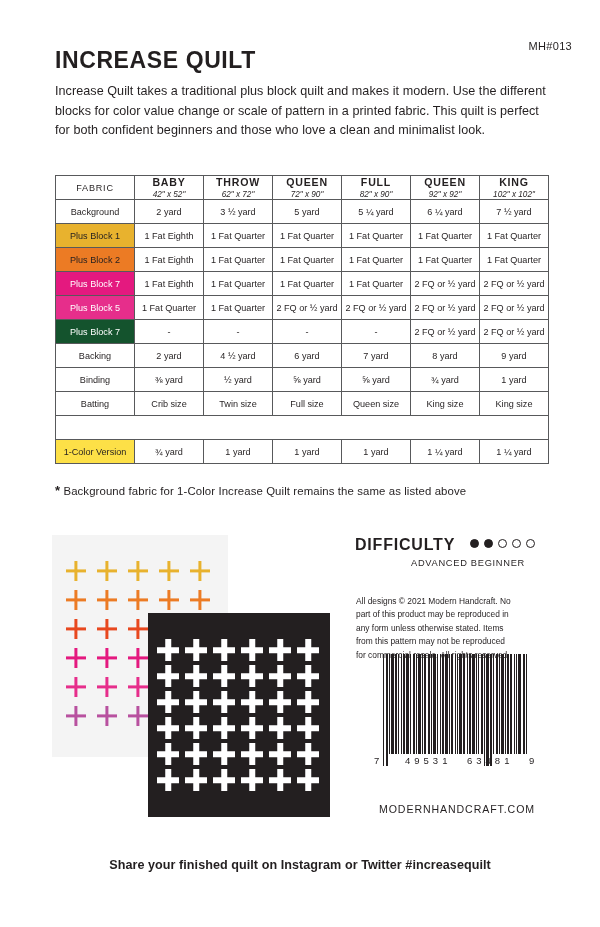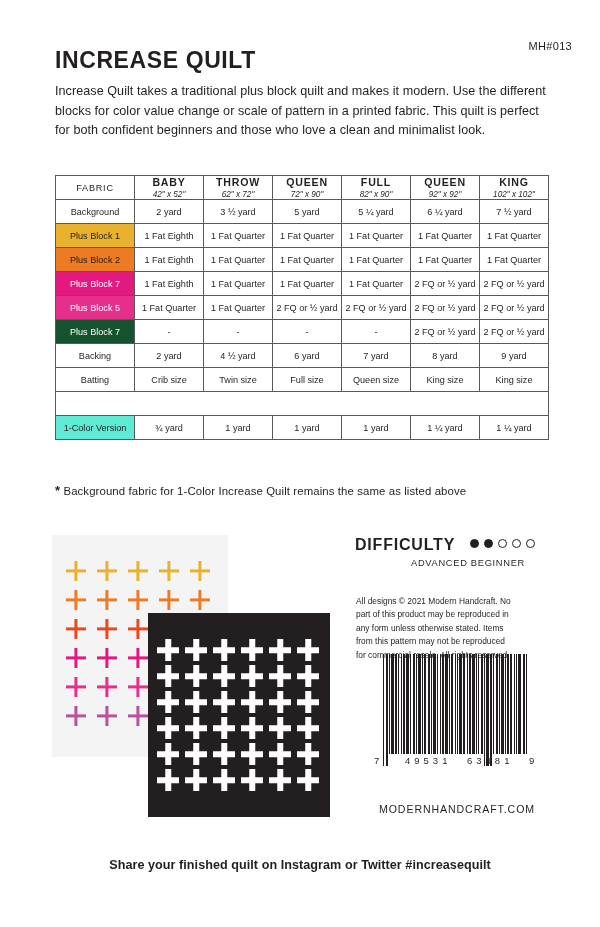--- a/index.html
+++ b/index.html
@@ -204,33 +204,42 @@
           <tr>
             <td class="rowlabel" style="background: rgb(255, 255, 255); color: rgb(35, 31, 32);">Backing</td>
             <td class="col-size">2 yard</td>
             <td class="col-size">4 ½ yard</td>
             <td class="col-size">6 yard</td>
             <td class="col-size">7 yard</td>
             <td class="col-size">8 yard</td>
             <td class="col-size">9 yard</td>
           </tr>
           <tr>
+            <td class="rowlabel" style="background: rgb(255, 255, 255); color: rgb(35, 31, 32);">Binding</td>
+            <td class="col-size">⅜ yard</td>
+            <td class="col-size">½ yard</td>
+            <td class="col-size">⅝ yard</td>
+            <td class="col-size">⅝ yard</td>
+            <td class="col-size">¾ yard</td>
+            <td class="col-size">1 yard</td>
+          </tr>
+          <tr>
             <td class="rowlabel" style="background: rgb(255, 255, 255); color: rgb(35, 31, 32);">Batting</td>
             <td class="col-size">Crib size</td>
             <td class="col-size">Twin size</td>
             <td class="col-size">Full size</td>
             <td class="col-size">Queen size</td>
             <td class="col-size">King size</td>
             <td class="col-size">King size</td>
           </tr>
           <tr class="spacer-row">
             <td colspan="7"></td>
           </tr>
           <tr>
-            <td class="rowlabel" style="background: #5eead4; color: rgb(35, 31, 32);">1-Color Version</td>
+            <td class="rowlabel" style="background: #fde047; color: rgb(35, 31, 32);">1-Color Version</td>
             <td class="col-size">¾ yard</td>
             <td class="col-size">1 yard</td>
             <td class="col-size">1 yard</td>
             <td class="col-size">1 yard</td>
             <td class="col-size">1 ¼ yard</td>
             <td class="col-size">1 ¼ yard</td>
           </tr>
         </tbody>
     </table>
   </div>

